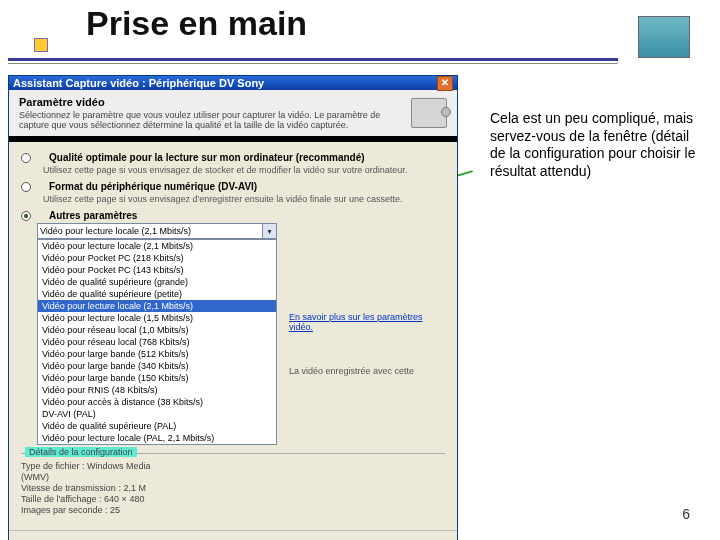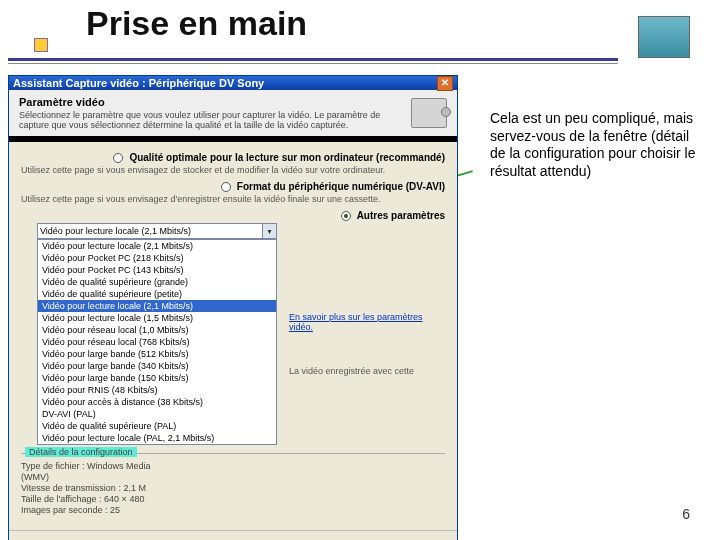--- a/index.html
+++ b/index.html
@@ -143,32 +143,32 @@
     border: 1px solid #888;
     border-radius: 2px;
     position: relative;
   }
   .camera-ico::after{
     content:"";
     position:absolute; right:-5px; top:8px;
     width:8px;height:8px;background:#bbb;border:1px solid #777;border-radius:50%;
   }
   .pane { padding: 8px 12px 6px 12px; }
-  .opt-row { display: flex; align-items: flex-start; gap: 6px; margin: 2px 0; justify-content: flex-end; }
+  .opt-row { display: flex; align-items: flex-start; gap: 18px; margin: 2px 0; }
   .radio {
     width: 10px; height: 10px; border-radius: 50%;
     border: 1px solid #555; background: #fff; margin-top: 1px;
     flex: none;
   }
   .radio.sel::after {
     content:""; display:block; width:4px;height:4px;background:#2a5020;border-radius:50%;
     margin:2px auto 0;
   }
   .opt-label { font-weight: bold; font-size: 10px; }
-  .opt-desc { font-size: 9px; color: #555; margin: 2px 0 6px 0; filter: blur(0.4px); }
+  .opt-desc { font-size: 9px; color: #555; margin: 2px 0 6px 22px; filter: blur(0.4px); }
   .combo {
     margin-left: 16px;
     width: 240px;
     height: 16px;
     border: 1px solid #7a8aa5;
     background: #fff;
     display: flex;
     align-items: center;
     padding: 0 2px;
     font-size: 9px;

